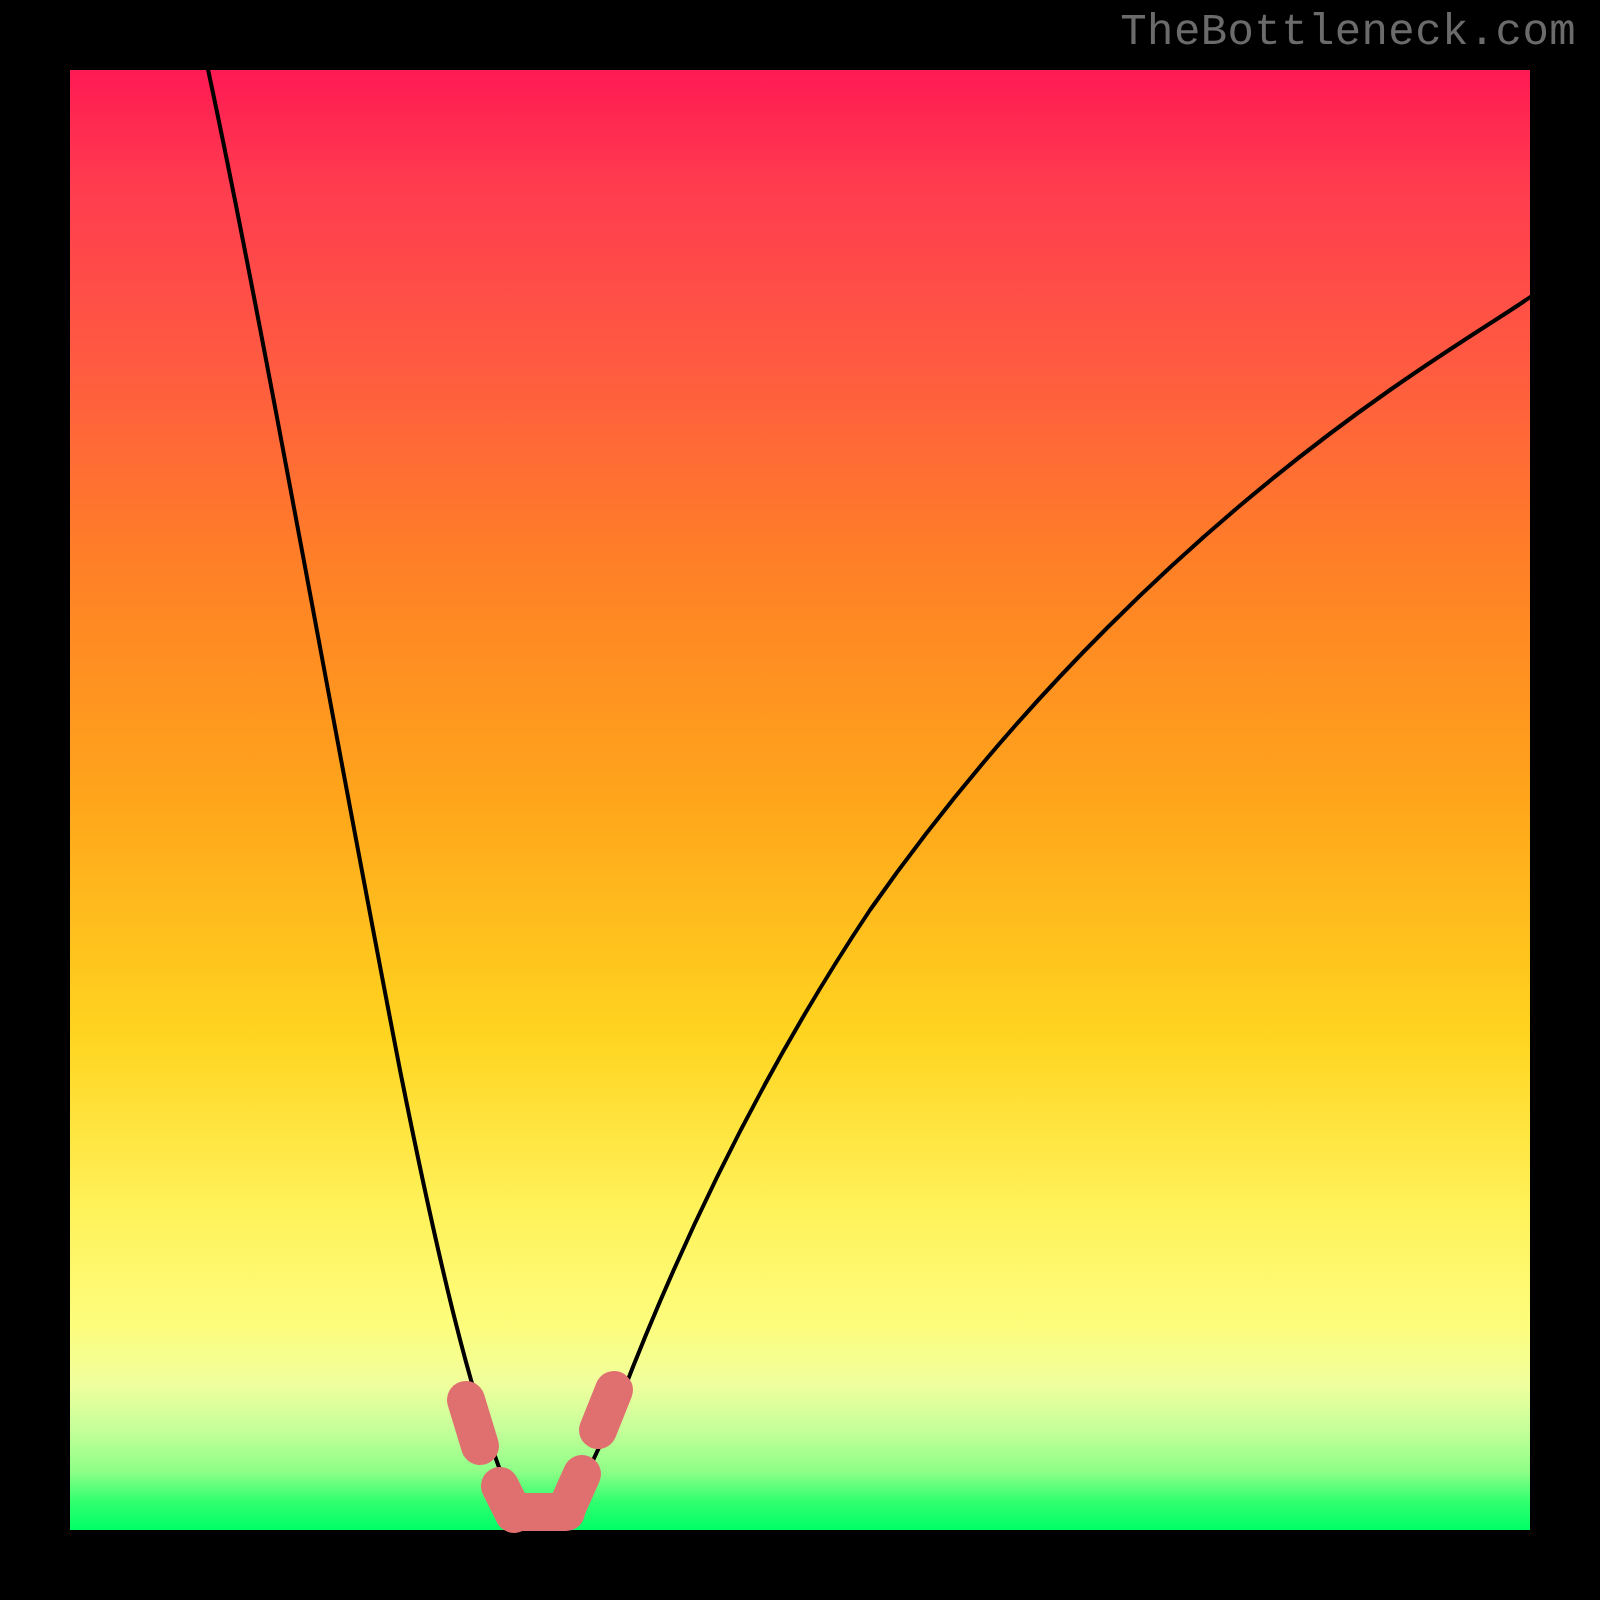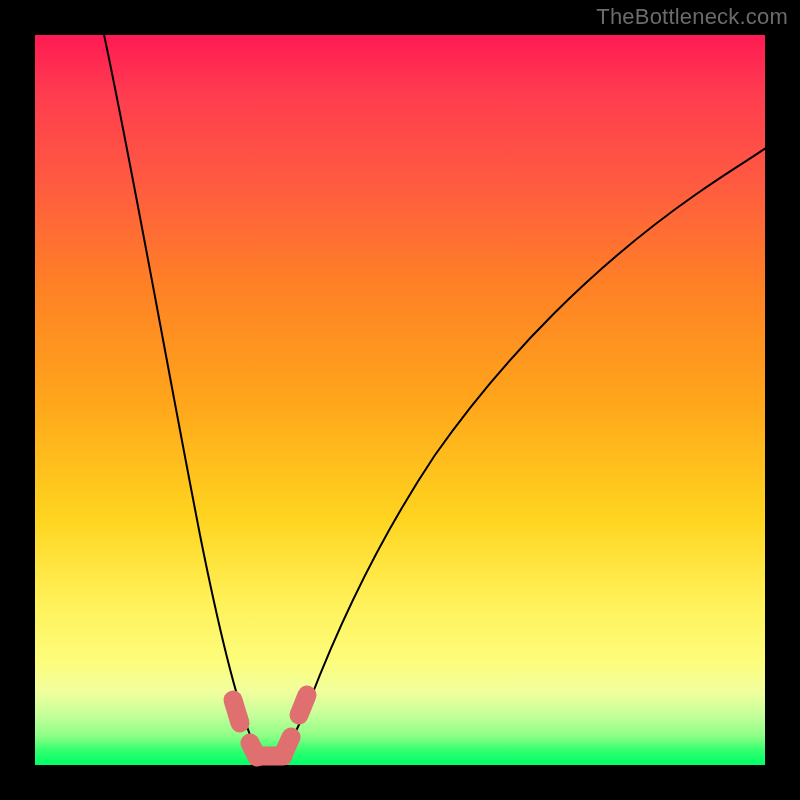--- a/index.html
+++ b/index.html
@@ -16,21 +16,21 @@
     left: 0;
     width: 800px;
     height: 800px;
     background: #000;
   }
   .watermark {
     position: absolute;
     top: 4px;
     right: 12px;
     color: #6b6b6b;
-    font-family: Liberation Sans, sans-serif;
+    font-family: Liberation Mono, monospace;
     font-size: 22px;
     letter-spacing: 0.2px;
     user-select: none;
   }
   .plot-area {
     position: absolute;
     left: 35px;
     top: 35px;
     width: 730px;
     height: 730px;

